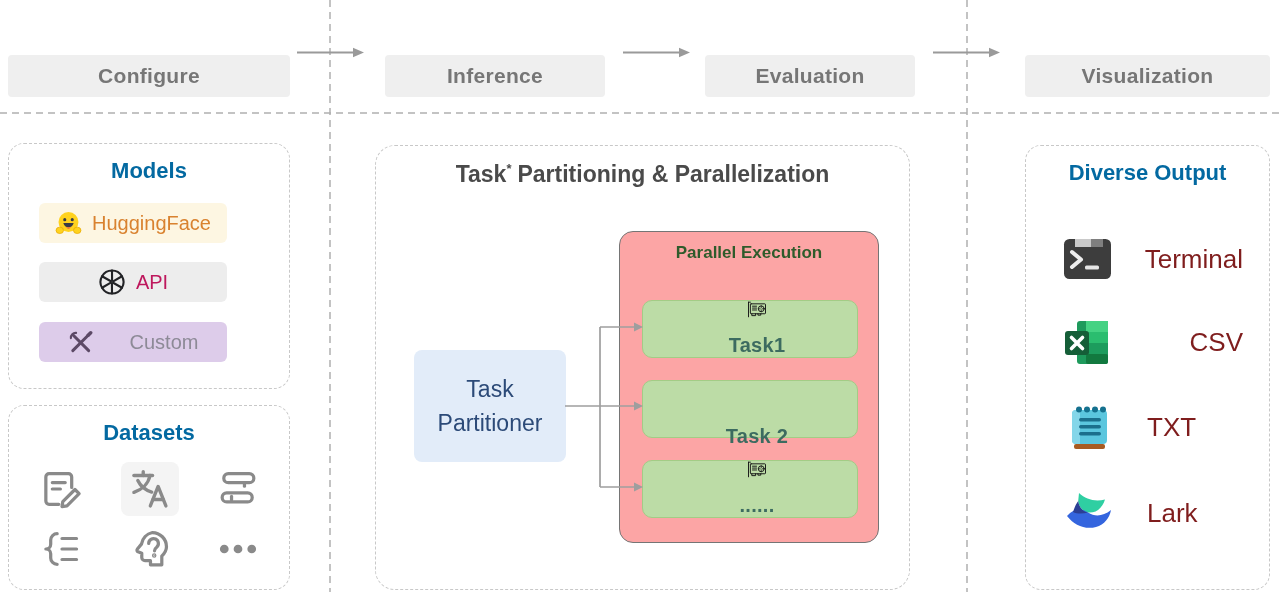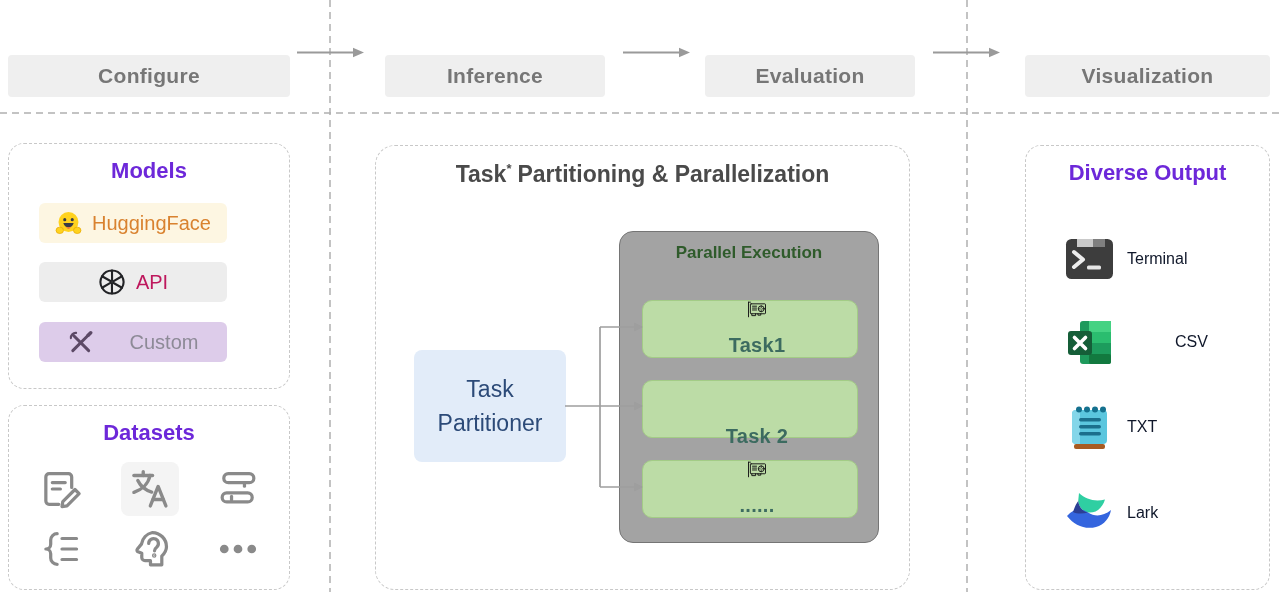--- a/index.html
+++ b/index.html
@@ -22,21 +22,21 @@
   #stage-2 { left:705px;  width:210px; }
   #stage-3 { left:1025px; width:245px; }
   .harrow { position:absolute; top:45px; width:70px; height:15px; z-index:3; }
   #harrow-0 { left:296px; } #harrow-1 { left:622px; } #harrow-2 { left:932px; }
 
   
   .panel {
     position:absolute; background:#ffffff; border:1.5px dashed #C8C8C8;
     border-radius:16px; z-index:1;
   }
-  .panel-title { text-align:center; font-weight:bold; font-size:22px; color:#6d28d9; margin-top:14px; }
+  .panel-title { text-align:center; font-weight:bold; font-size:22px; color:#0369a1; margin-top:14px; }
 
   
   #models-panel { left:8px; top:143px; width:282px; height:246px; }
   .model-row {
     position:absolute; left:30px; width:188px; height:40px; border-radius:6px;
     display:flex; align-items:center; justify-content:center; gap:10px; font-size:20px;
   }
   #model-row-0 { top:59px;  background:#FDF6E2; color:#D9822F; }
   #model-row-1 { top:118px; background:#EDEDED; color:#be185d; }
   #model-row-2 { top:178px; background:#DDCCEA; color:#8D8A97;gap:37px; }
@@ -53,37 +53,37 @@
   #partition-title { font-size:23px; color:#4A4A4A; margin-top:15px; }
   #partition-title sup { font-size:13px; }
   #partition-title .t-rest { margin-left:6px;text-align:center; }
   #task-partitioner {
     position:absolute; left:38px; top:204px; width:152px; height:112px;
     background:#E2ECF9; border-radius:8px; display:flex; flex-direction:column;
     align-items:center; justify-content:center; font-size:23px; color:#2C4A78; line-height:1.5;
   }
   #parallel-box {
     position:absolute; left:243px; top:85px; width:260px; height:312px;
-    background:#a3a3a3; border:1.5px solid #757575; border-radius:14px;
+    background:#fca5a5; border:1.5px solid #757575; border-radius:14px;
   }
   #parallel-title { text-align:center; margin-top:10px; font-weight:bold; font-size:17px; color:#2F5B2B; line-height:1.35; }
   .task-box {
     position:absolute; left:22px; width:216px; height:58px; background:#BCDCA6;
     border:1px solid #A3CC86; border-radius:10px; display:flex; align-items:center;
     padding-left:14px; gap:16px;flex-direction:column;
   }
   #task-box-0 { top:68px; } #task-box-1 { top:148px;gap:44px; } #task-box-2 { top:228px; }
   .task-label { font-weight:bold; font-size:20px; color:#3C6B60; letter-spacing:0.3px; }
   #branch-arrows { position:absolute; left:563px; top:318px; width:84px; height:178px; z-index:2; }
 
   
   #output-panel { left:1025px; top:145px; width:245px; height:445px; }
   .out-row { position:absolute; left:32px; width:185px; height:54px; display:flex; align-items:center; }
   .out-icon { width:62px; display:flex; align-items:center; justify-content:center; }
-  .out-label { font-size:16px; color:#0f172a; margin-left:7px; }
+  .out-label { font-size:26px; color:#7f1d1d; margin-left:27px; }
   #out-row-0 { top:86px; } #out-row-1 { top:169px;gap:48px; } #out-row-2 { top:254px; } #out-row-3 { top:340px; }
 </style>
 </head>
 <body>
 
 <div id="canvas">
 
   <svg id="separators">
     <line x1="330" y1="0" x2="330" y2="592" stroke="#B0B0B0" stroke-width="1.5" stroke-dasharray="7 5"></line>
     <line x1="967" y1="0" x2="967" y2="592" stroke="#B0B0B0" stroke-width="1.5" stroke-dasharray="7 5"></line>

